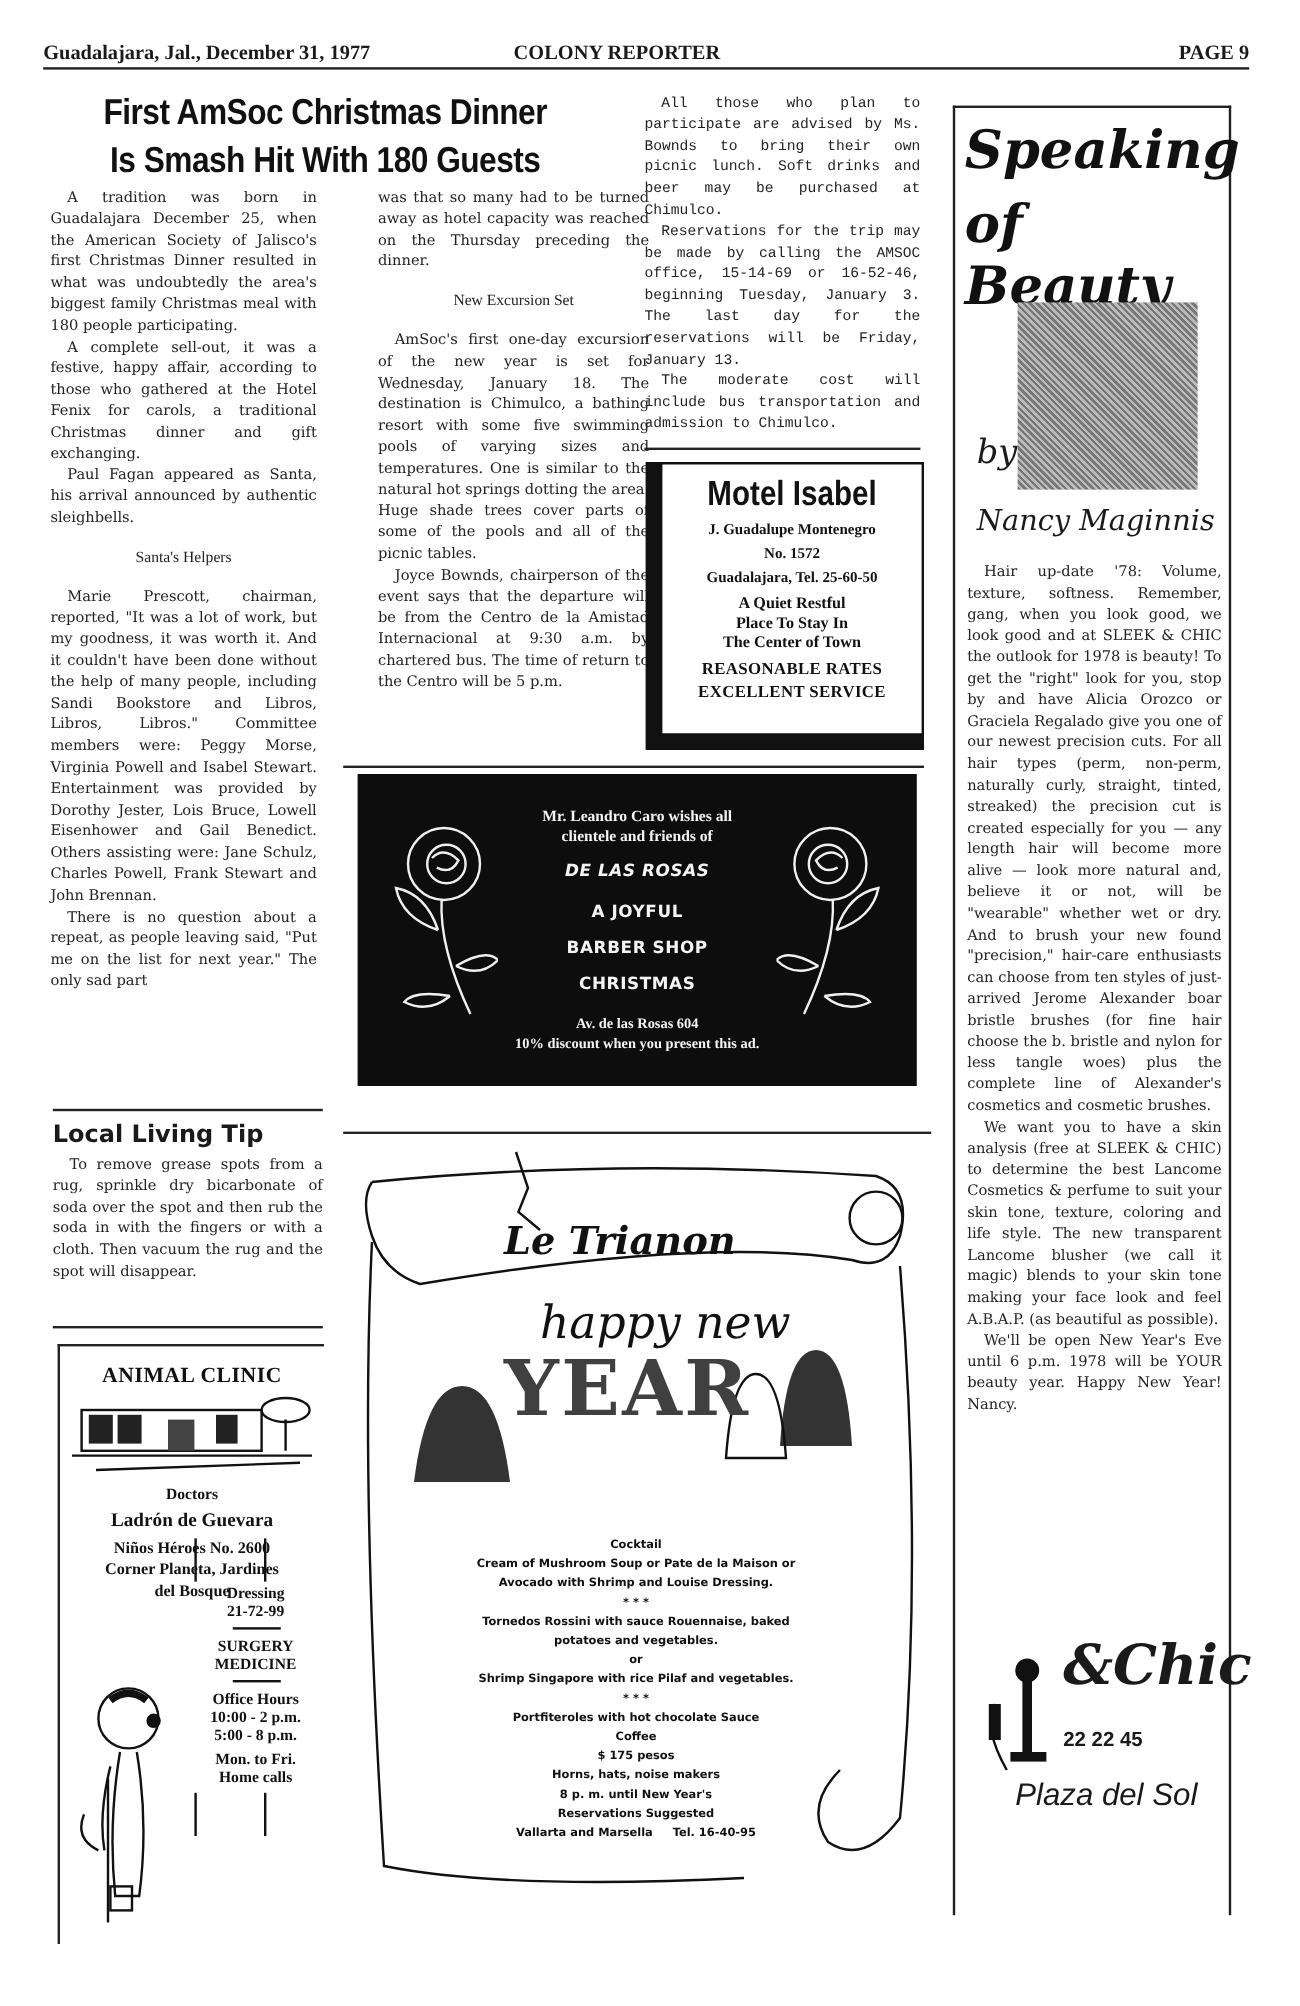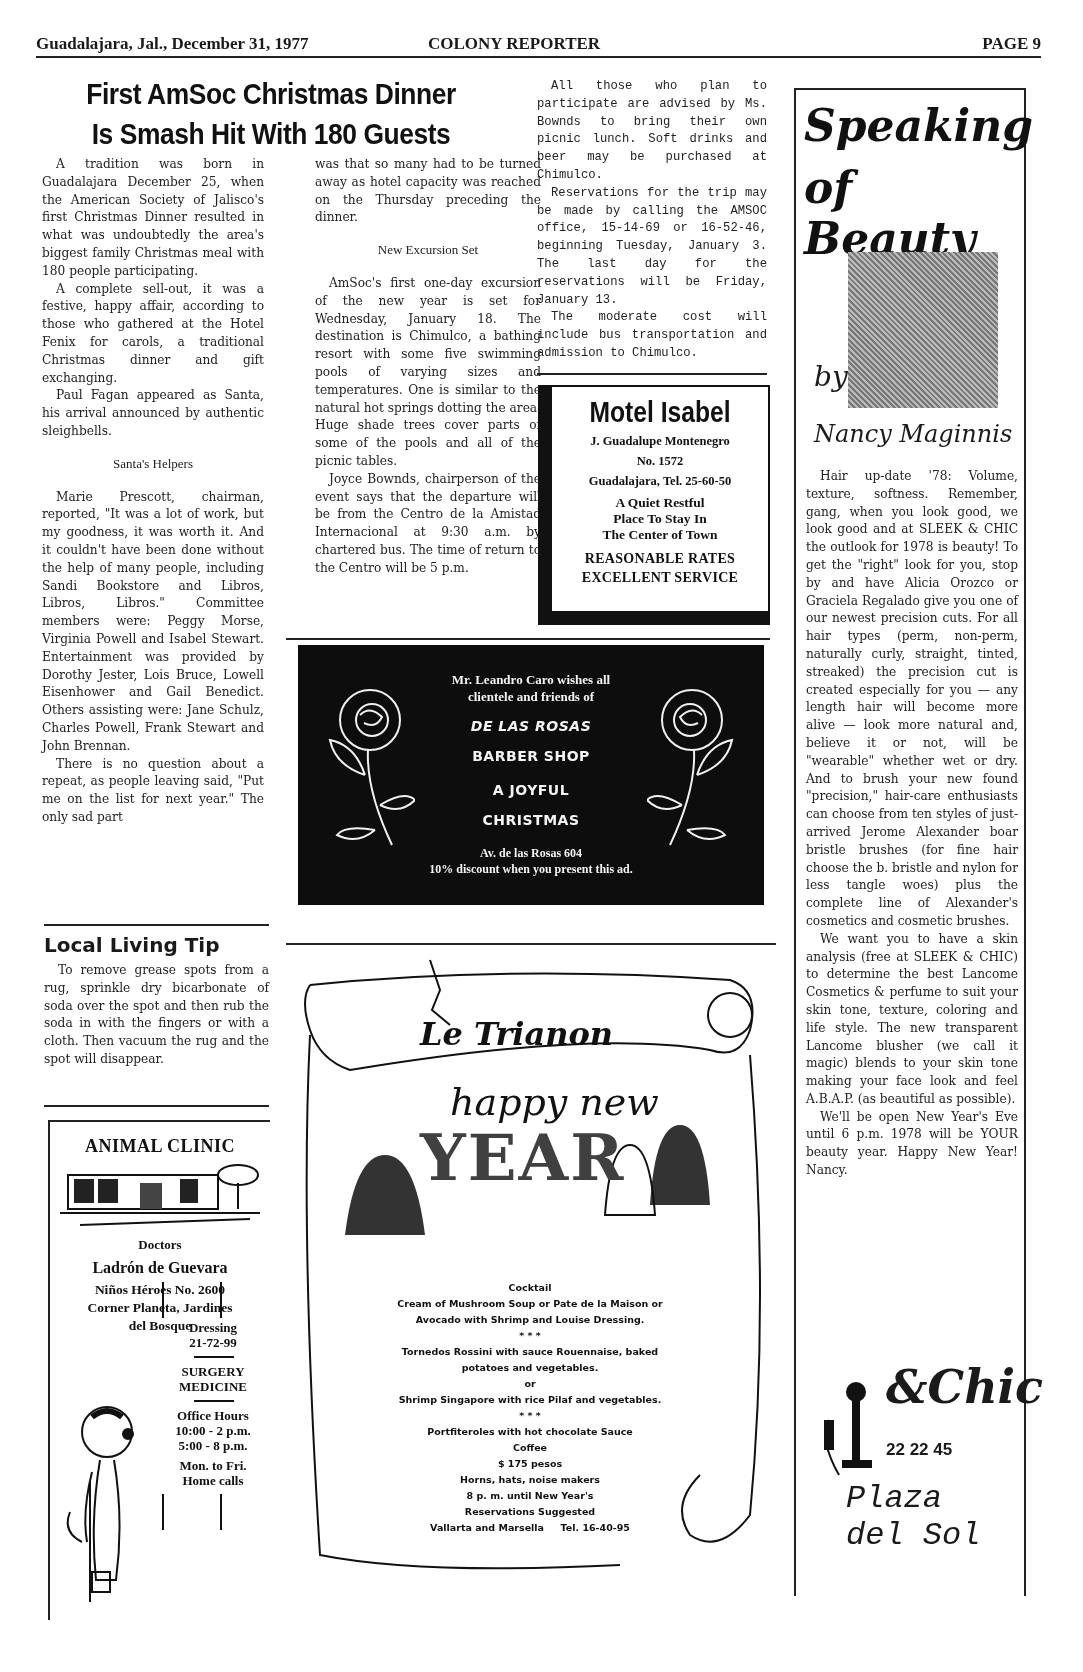--- a/index.html
+++ b/index.html
@@ -46,21 +46,21 @@
   .beauty .title1 { position: absolute; top: 10px; left: 8px; font-family: "DejaVu Serif", serif; font-weight: bold; font-style: italic; font-size: 44px; color: #111; }
   .beauty .title2 { position: absolute; top: 72px; left: 8px; font-family: "DejaVu Serif", serif; font-weight: bold; font-style: italic; font-size: 44px; color: #111; }
   .beauty .photo { position: absolute; top: 162px; left: 52px; width: 150px; height: 156px; background: repeating-linear-gradient(45deg, #777 0 2px, #bbb 2px 4px); }
   .beauty .by { position: absolute; top: 270px; left: 18px; font-family: "DejaVu Serif", serif; font-style: italic; font-size: 28px; }
   .beauty .author { position: absolute; top: 330px; left: 18px; font-family: "DejaVu Serif", serif; font-style: italic; font-size: 24px; }
   .beauty .text { position: absolute; top: 378px; left: 10px; width: 212px; }
   .sleek { position: absolute; top: 1210px; left: 20px; width: 200px; height: 290px; }
   .sleek .s1 { position: absolute; top: 0; left: 10px; font-family: "DejaVu Serif", serif; font-weight: bold; font-style: italic; font-size: 48px; }
   .sleek .s2 { position: absolute; top: 60px; left: 70px; font-family: "DejaVu Serif", serif; font-weight: bold; font-style: italic; font-size: 46px; }
   .sleek .phone { position: absolute; top: 140px; left: 70px; font-family: "Liberation Sans", sans-serif; font-weight: bold; font-size: 17px; }
-  .sleek .plaza { position: absolute; top: 180px; left: 30px; font-family: Liberation Mono, monospace; font-style: italic; font-size: 32px; }
+  .sleek .plaza { position: absolute; top: 180px; left: 30px; font-family: Liberation Sans, sans-serif; font-style: italic; font-size: 26px; }
 </style>
 </head>
 <body>
 
 <div class="abs masthead">
   <span style="left:0">Guadalajara, Jal., December 31, 1977</span>
   <span style="left:392px">COLONY REPORTER</span>
   <span style="right:0">PAGE 9</span>
 </div>
 
@@ -126,22 +126,22 @@
         <path d="M55 40 q-10 -10 -22 2 q6 12 18 6"></path>
       <path d="M47 75 q2 40 -24 95"></path>
         <path d="M50 100 q30 -10 35 -35 q-25 5 -35 35"></path>
         <path d="M35 130 q-25 -15 -35 -5 q15 15 35 5"></path>
         <path d="M40 155 q30 -5 38 5 q-20 10 -38 -5"></path>
     </g>
   </svg>
   <div class="top">Mr. Leandro Caro wishes all</div>
   <div class="small" style="font-size:13px;line-height:17px">clientele and friends of</div>
   <div class="big italic" style="margin-top:6px">DE LAS ROSAS</div>
+  <div class="big" style="margin-top:4px">A JOYFUL</div>
   <div class="big">BARBER SHOP</div>
-  <div class="big" style="margin-top:4px">A JOYFUL</div>
   <div class="big">CHRISTMAS</div>
   <div class="small" style="margin-top:10px">Av. de las Rosas 604</div>
   <div class="small">10% discount when you present this ad.</div>
 </div>
 
 <div class="rule" style="top:924px;left:44px;width:225px;"></div>
 <div class="abs" style="top:932px;left:44px;width:225px;">
   <div style="font-family:'DejaVu Sans',sans-serif;font-weight:bold;font-size:20px;line-height:26px;">Local Living Tip</div>
   <div class="body-text" style="margin-top:4px">
       <p>To remove grease spots from a rug, sprinkle dry bicarbonate of soda over the spot and then rub the soda in with the fingers or with a cloth. Then vacuum the rug and the spot will disappear.</p>

